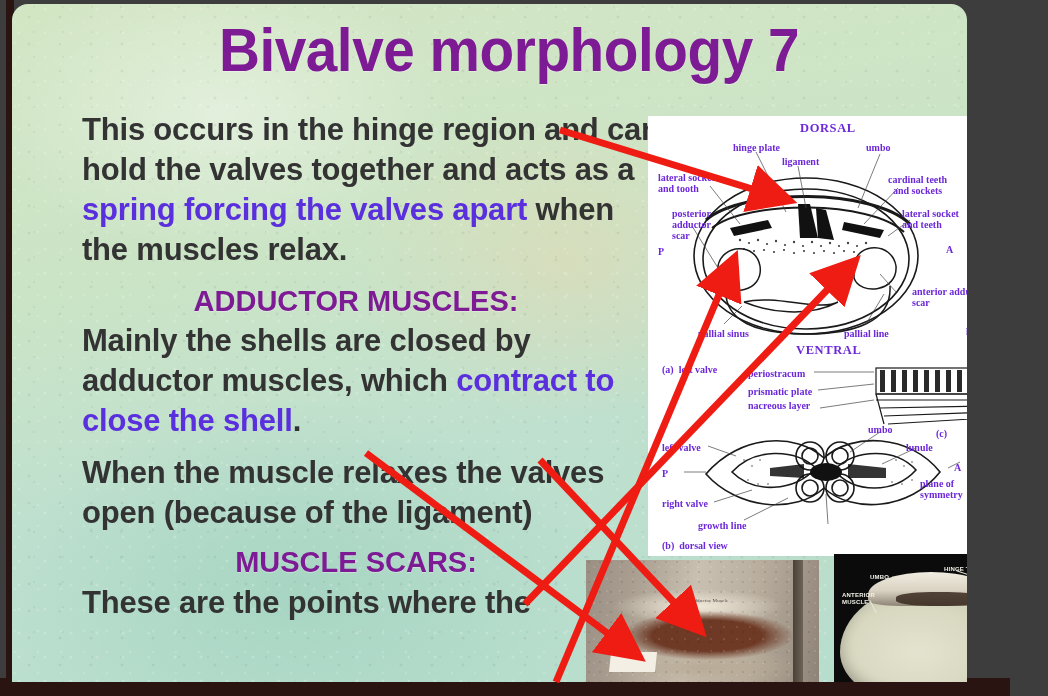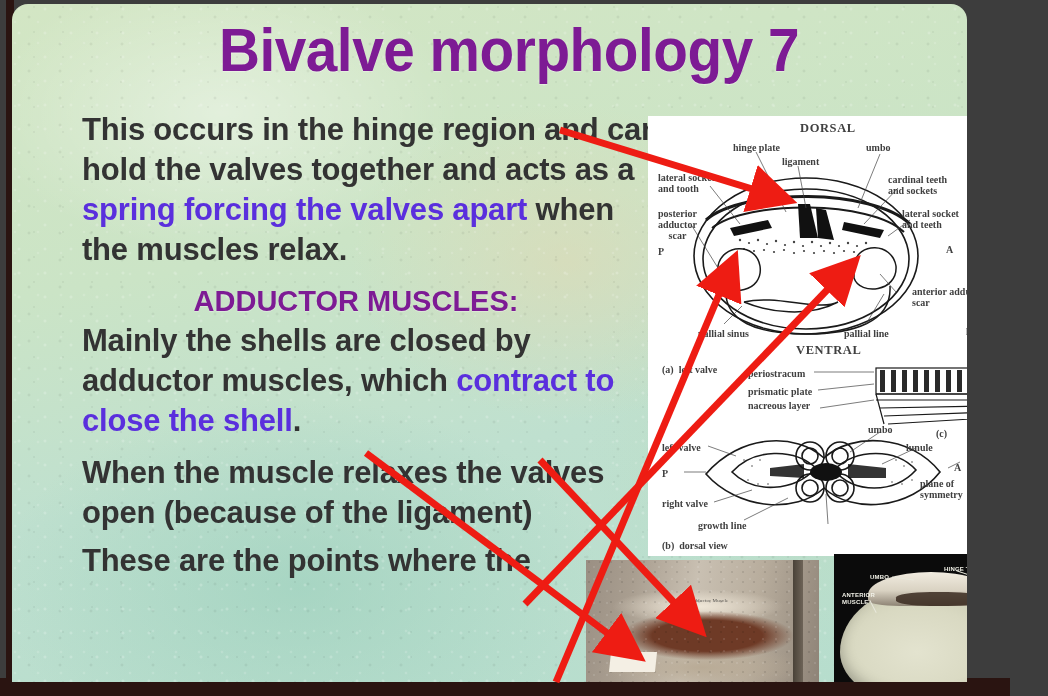--- a/index.html
+++ b/index.html
@@ -119,21 +119,21 @@
     top: 112px;
     width: 382px;
     height: 440px;
     background: #ffffff;
     overflow: hidden;
   }
   .dg-label {
     position: absolute;
     font-family: "Liberation Serif", serif;
     font-weight: bold;
-    color: #404040;
+    color: #6d28d9;
     font-size: 10px;
     line-height: 1.1;
     white-space: pre;
   }
   .dg-label.big   { font-size: 12.5px; letter-spacing: 0.6px; }
   .dg-label.ital  { font-style: italic; }
   .dg-svg { position: absolute; left: 0; top: 0; width: 382px; height: 440px; }
 
   
   #photo-shell-brown {
@@ -237,20 +237,21 @@
 
 
       <p class="para" id="p-ligament"><span>This occurs in the hinge region and can hold the valves together and acts as a </span><span class="hl">spring forcing the valves apart</span><span> when the muscles relax.</span></p>
 
       <div class="section-head" id="head-adductor">ADDUCTOR MUSCLES:</div>
 
       <p class="para" id="p-adductor"><span>Mainly the shells are closed by adductor muscles, which </span><span class="hl">contract to close the shell</span><span>.</span></p>
 
       <p class="para" id="p-relax">When the muscle relaxes the valves open (because of the ligament)</p>
 
+      <div class="section-head" id="head-muscle">MUSCLE SCARS:</div>
 
       <p class="para" id="p-scars">These are the points where the</p>
     </div>
 
     <div id="diagram-panel">
       <svg class="dg-svg" viewBox="0 0 382 440">
         <g fill="none" stroke="#1a1a1a" stroke-width="1.6">
 
           <ellipse cx="158" cy="140" rx="112" ry="78"></ellipse>
           <ellipse cx="158" cy="143" rx="103" ry="70"></ellipse>
@@ -385,25 +386,25 @@
           <path d="M180 408 L178 378"></path>
           <path d="M300 352 L312 346"></path>
         </g>
       </svg>
     <div class="dg-label big" style="left: 152px; top: 6px;">DORSAL</div>
         <div class="dg-label " style="left: 85px; top: 26px;">hinge plate</div>
         <div class="dg-label " style="left: 134px; top: 40px;">ligament</div>
         <div class="dg-label " style="left: 218px; top: 26px;">umbo</div>
         <div class="dg-label " style="left: 10px; top: 56px;">lateral socket
 and tooth</div>
-        <div class="dg-label " style="left: 240px; top: 58px;">cardinal teeth
+        <div class="dg-label " style="left: 240px; top: 58px; text-align: center;">cardinal teeth
 and sockets</div>
         <div class="dg-label " style="left: 254px; top: 92px;">lateral socket
 and teeth</div>
-        <div class="dg-label " style="left: 10px; top: 92px; text-align: center;">posterior
+        <div class="dg-label " style="left: 24px; top: 92px;">posterior
 adductor
 scar</div>
         <div class="dg-label " style="left: 10px; top: 130px;">P</div>
         <div class="dg-label " style="left: 298px; top: 128px;">A</div>
         <div class="dg-label " style="left: 264px; top: 170px;">anterior adductor
 scar</div>
         <div class="dg-label " style="left: 50px; top: 212px;">pallial sinus</div>
         <div class="dg-label " style="left: 196px; top: 212px;">pallial line</div>
         <div class="dg-label big" style="left: 148px; top: 228px;">VENTRAL</div>
         <div class="dg-label ital" style="left: 338px; top: 24px;">ligament</div>

